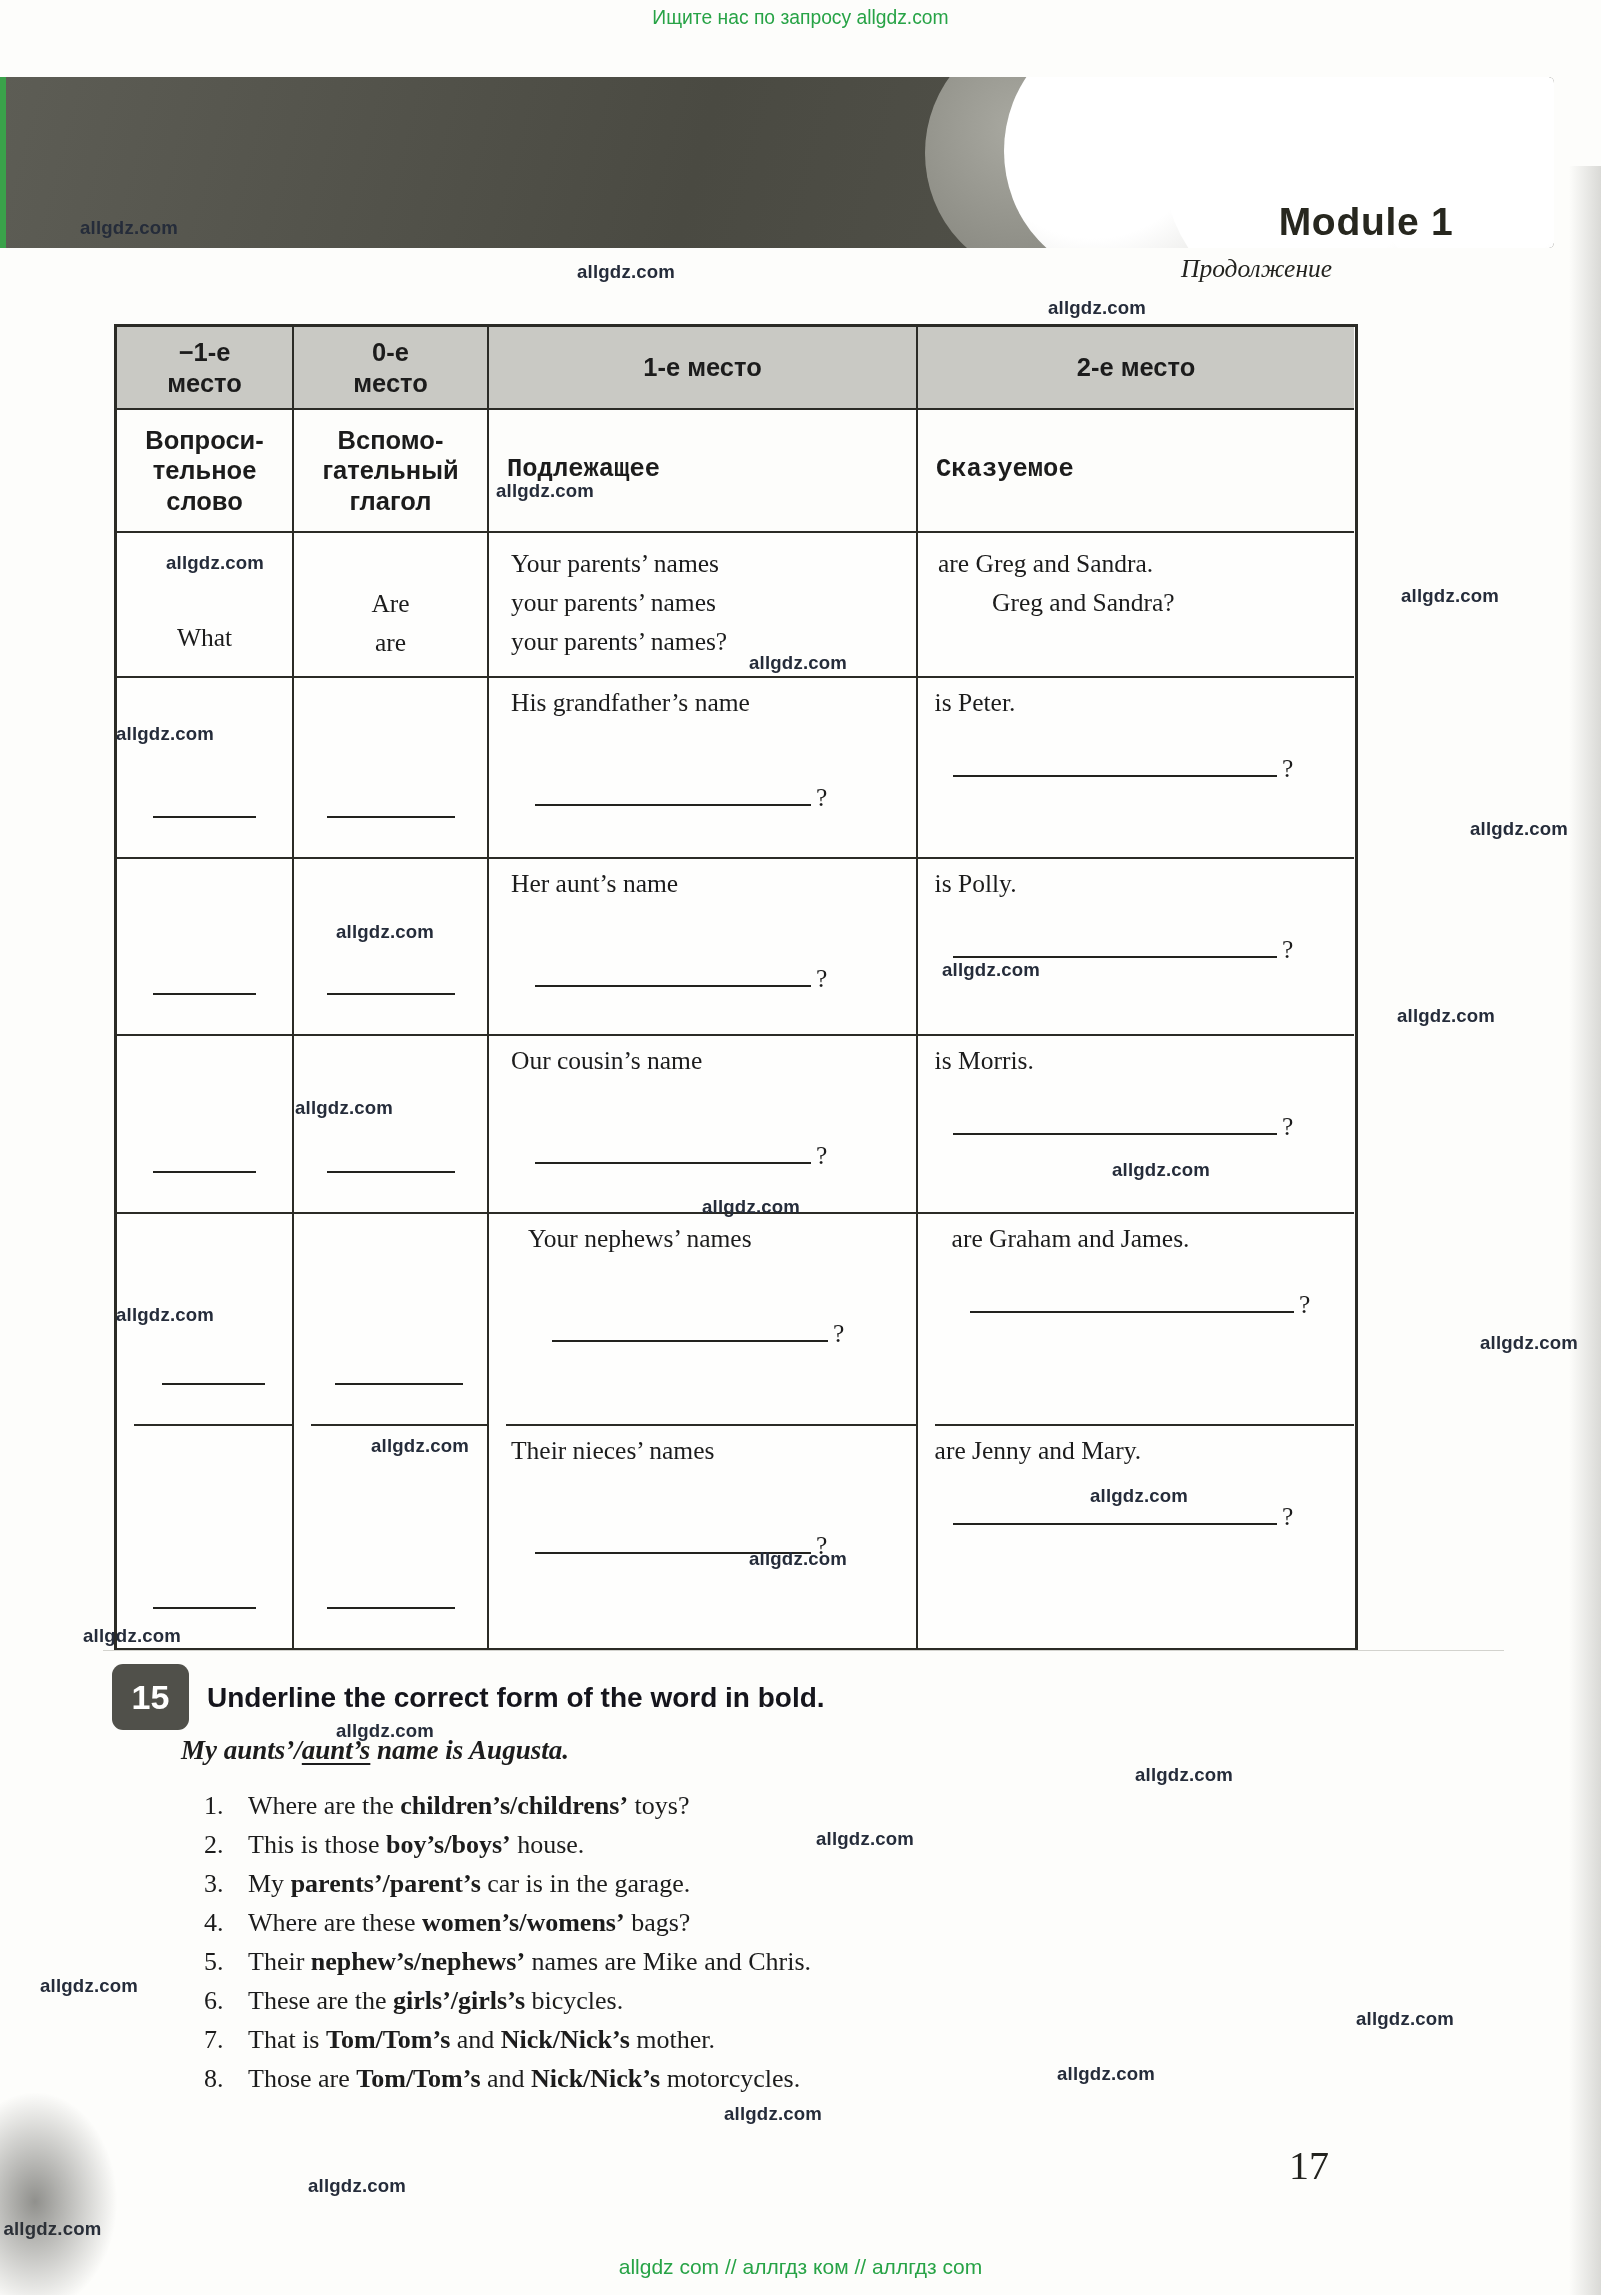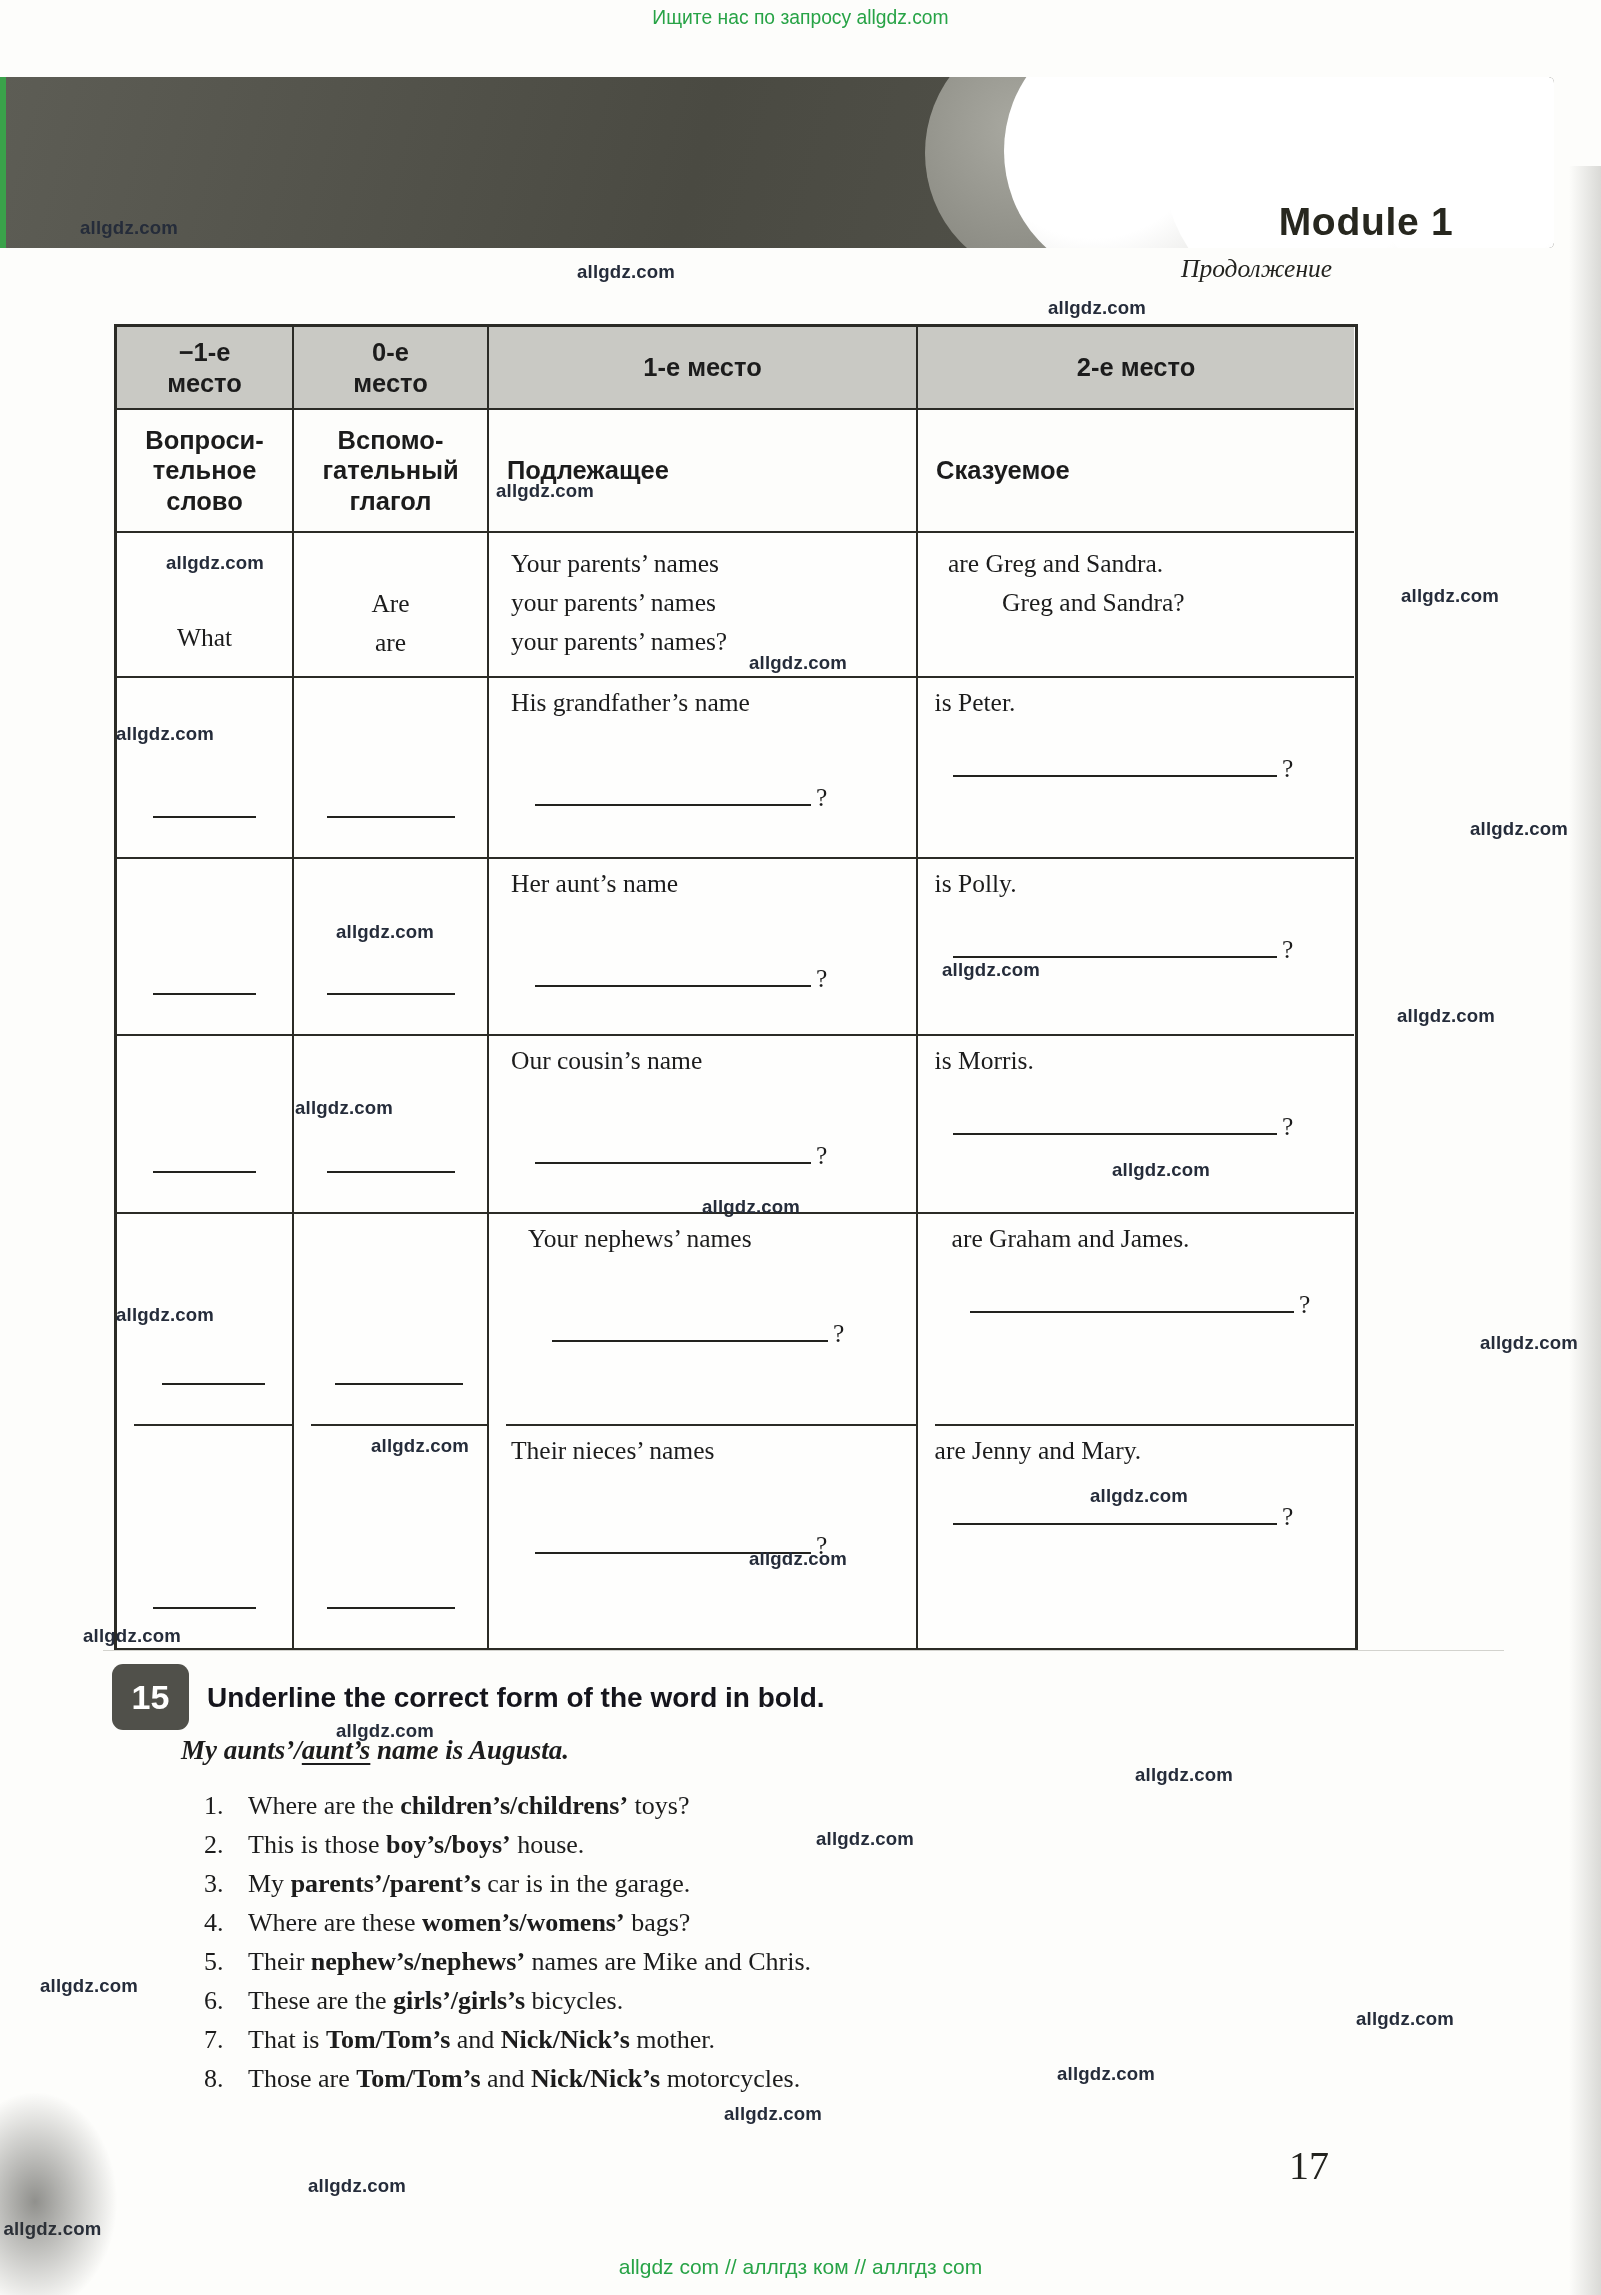--- a/index.html
+++ b/index.html
@@ -60,33 +60,33 @@
   }
   .trow .cell:last-child { border-right:none; }
   .trow.last .cell { border-bottom:none; }
 
   .h1 .cell { height:83px; background:#c9c9c4; }
   .h2 .cell { height:123px; background:#fdfdfb; }
   .hcell {
     display:flex; align-items:center; justify-content:center; text-align:center;
     font:bold 25.5px "Liberation Sans", sans-serif; white-space:pre-line; line-height:1.2;
   }
-  .hcell.left { justify-content:flex-start; text-align:left; padding-left:18px; }
+  .hcell.left { justify-content:flex-start; text-align:left; padding-left:18px;font-family:Liberation Mono, monospace; }
 
   .r1 .cell { height:145px; }
   .r2 .cell { height:181px; }
   .r3 .cell { height:177px; }
   .r4 .cell { height:178px; }
   .r5 .cell { height:212px;margin-left:17px; }
   .r6 .cell { height:222px; }
 
   .c-qword { padding-top:90px; text-align:center; }
   .c-aux   { padding-top:51px; text-align:center; line-height:39px; }
   .c-subj1 { padding:11px 0 0 22px; line-height:39px; }
-  .c-pred1 { padding:11px 0 0 30px; line-height:39px; }
+  .c-pred1 { padding:11px 0 0 20px; line-height:39px; }
   .c-pred1 .indent { padding-left:54px; }
 
   .c-blank { display:flex; align-items:flex-end; justify-content:center; padding-bottom:39px; }
   .c-subj  { padding:9.7px 0 0 22px; }
   .c-pred  { padding:9.7px 0 0 16.6px; }
   .qline   { margin-top:63px; padding-left:23.5px; }
   .c-pred .qline { margin-top:34px; padding-left:18px; }
 
   .bl { display:inline-block; border-bottom:2.1px solid #22221e; height:23.5px; vertical-align:baseline; }
   .w150 { width:103px; } .w185 { width:128px; } .w400 { width:276px; } .w470 { width:324px; }

